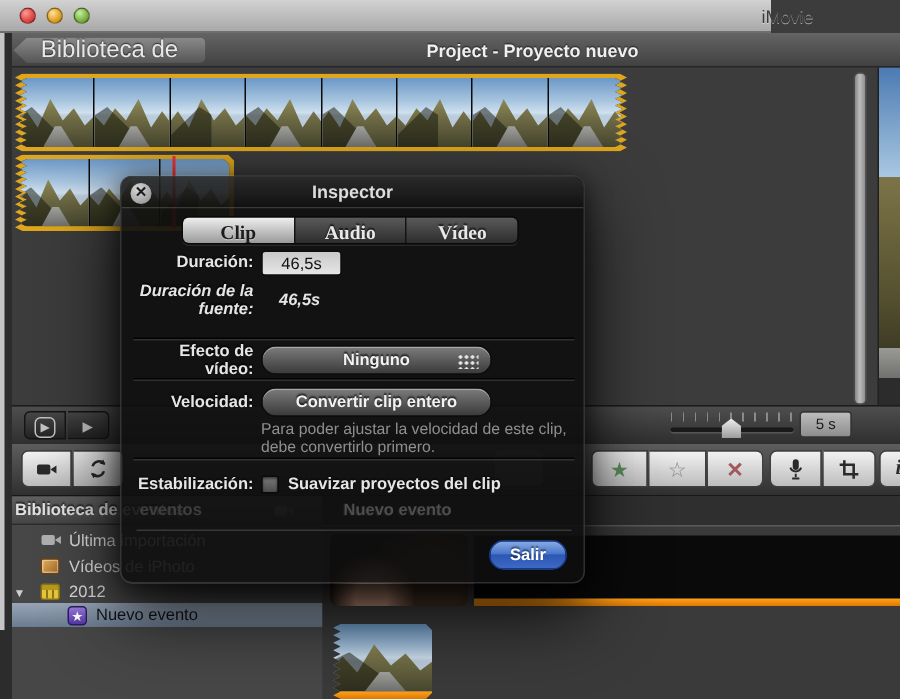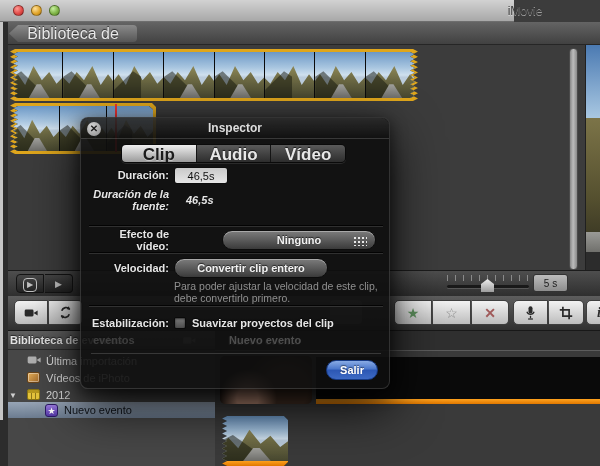--- a/index.html
+++ b/index.html
@@ -164,23 +164,23 @@
   #insp-title { position:absolute; left:0; top:0; width:100%; height:21px; text-align:center;
     font-size:12px; font-weight:bold; line-height:21px; color:#ddd;
     border-bottom:1px solid rgba(255,255,255,.07);
     background:linear-gradient(180deg,rgba(255,255,255,.10),rgba(255,255,255,0)); border-radius:8px 8px 0 0; }
   #insp-close { position:absolute; left:6px; top:4px; width:14px; height:14px; border-radius:50%;
     background:radial-gradient(circle at 35% 30%, #d6d6d6, #8a8a8a);
     color:#1a1a1a; font-size:10px; font-weight:bold; line-height:14px; text-align:center; }
   #tabs { position:absolute; left:40px; top:26px; width:225px; height:19px; display:flex;
     border:1px solid #0a0a0a; border-radius:5px; overflow:hidden;
     box-shadow:0 1px 0 rgba(255,255,255,.1); }
-  .tab { flex:1; text-align:center; font-weight:bold; font-size:17px; line-height:19px;
+  .tab { flex:1; text-align:center; font-weight:bold; font-size:13px; line-height:19px;
     background:linear-gradient(180deg,#5a5a5a,#2d2d2d); color:#e8e8e8;
-    border-right:1px solid #141414; text-shadow:0 -1px 1px rgba(0,0,0,.7); }
+    border-right:1px solid #141414; text-shadow:0 -1px 1px rgba(0,0,0,.7);font-family:Liberation Serif, serif; }
   .tab:last-child { border-right:none; }
   .tab.active { background:linear-gradient(180deg,#efefef,#9a9a9a); color:#1c1c1c;
     text-shadow:0 1px 0 rgba(255,255,255,.4); }
   .row { position:absolute; left:8px; width:294px; display:flex; align-items:center; }
   .row .rl { width:80px; text-align:right; font-weight:bold; flex:0 0 auto;
     text-shadow:0 -1px 1px rgba(0,0,0,.8); }
   .row .rc { margin-left:5px; }
   #dur-field { width:54px; height:17px; background:linear-gradient(180deg,#c9c9c9,#e6e6e6);
     border:1px solid #0d0d0d; border-radius:3px; color:#111; text-align:center; line-height:16px; }
   .hud-divider { position:absolute; left:8px; width:294px; height:1px;
@@ -221,20 +221,21 @@
 
   <div class="abs" id="titlebar">
     <div class="tl-btn" id="tl-close"></div>
     <div class="tl-btn" id="tl-min"></div>
     <div class="tl-btn" id="tl-zoom"></div>
     <div class="abs" id="app-title">iMovie</div>
   </div>
 
   <div class="abs" id="proj-header">
     <div id="back-btn">Biblioteca de proyectos</div>
+    <div class="abs" id="proj-title">Project - Proyecto nuevo</div>
   </div>
 
   <div class="abs strip zz-both" style="left:10px;top:49px;width:408px;height:52px;">
     <div class="strip-in zz-both">
       <div class="thumb">
           <div class="mtn"></div>
           <div class="shade"></div>
           <div class="road"></div>
         </div>
       <div class="thumb">
@@ -439,21 +440,21 @@
       <div class="rc" id="dur-field">46,5s</div>
     </div>
 
     <div class="row" style="top:68px;height:28px;font-style:italic;">
       <div class="rl">Duración de la fuente:</div>
       <div class="rc" style="margin-left:17px;font-weight:bold;">46,5s</div>
     </div>
 
     <div class="hud-divider" style="top:108px;"></div>
 
-    <div class="row" style="top:111px;height:21px;gap:48px;">
+    <div class="row" style="top:111px;height:21px;">
       <div class="rl">Efecto de vídeo:</div>
       <div class="rc pill" id="fx-btn">
         <span>Ninguno</span>
         <span id="fx-grid"></span>
       </div>
     </div>
 
     <div class="hud-divider" style="top:135px;"></div>
 
     <div class="row" style="top:139px;height:21px;">

